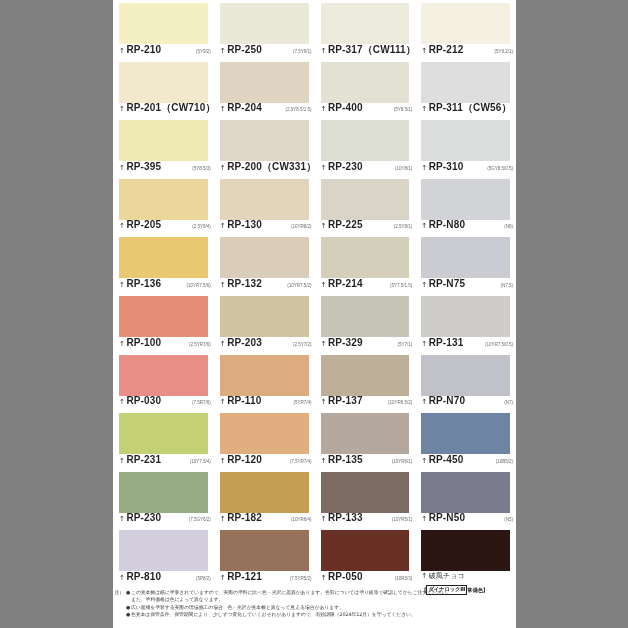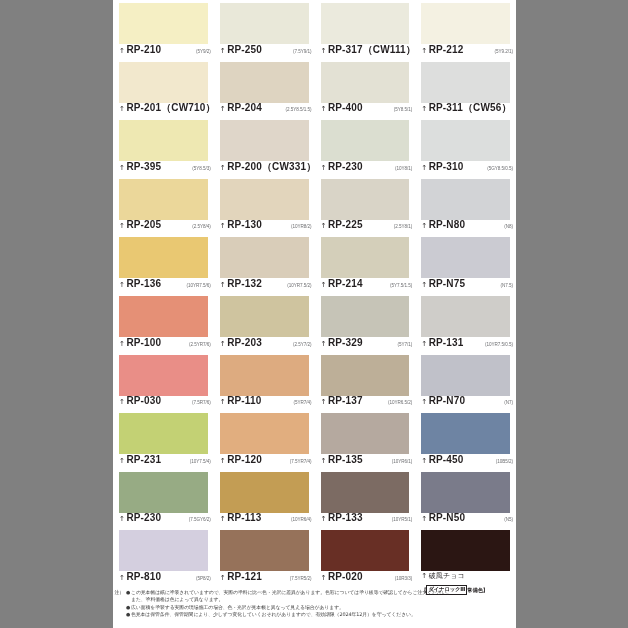--- a/index.html
+++ b/index.html
@@ -388,21 +388,21 @@
         <div class="caption">
           <span class="arrow">↑</span>
           <span class="code">RP-230</span>
           <span class="notation">(7.5GY6/2)</span>
         </div>
       </div>
       <div class="cell">
         <div class="swatch" style="background: rgb(195, 157, 84);"></div>
         <div class="caption">
           <span class="arrow">↑</span>
-          <span class="code">RP-113</span>
+          <span class="code">RP-182</span>
           <span class="notation">(10YR6/4)</span>
         </div>
       </div>
       <div class="cell">
         <div class="swatch" style="background: rgb(124, 107, 99);"></div>
         <div class="caption">
           <span class="arrow">↑</span>
           <span class="code">RP-133</span>
           <span class="notation">(10YR5/1)</span>
         </div>
@@ -428,21 +428,21 @@
         <div class="caption">
           <span class="arrow">↑</span>
           <span class="code">RP-121</span>
           <span class="notation">(7.5YR5/2)</span>
         </div>
       </div>
       <div class="cell">
         <div class="swatch" style="background: rgb(104, 47, 37);"></div>
         <div class="caption">
           <span class="arrow">↑</span>
-          <span class="code">RP-020</span>
+          <span class="code">RP-050</span>
           <span class="notation">(10R3/3)</span>
         </div>
       </div>
       <div class="cell">
         <div class="swatch" style="background: rgb(43, 22, 19);"></div>
         <div class="caption">
           <span class="arrow">↑</span>
           <span class="code jp">破風チョコ</span>
         </div>
         <div class="badge"><span>【</span><span class="boxed">ダイナロックⅢ</span><span>常備色】</span></div>

